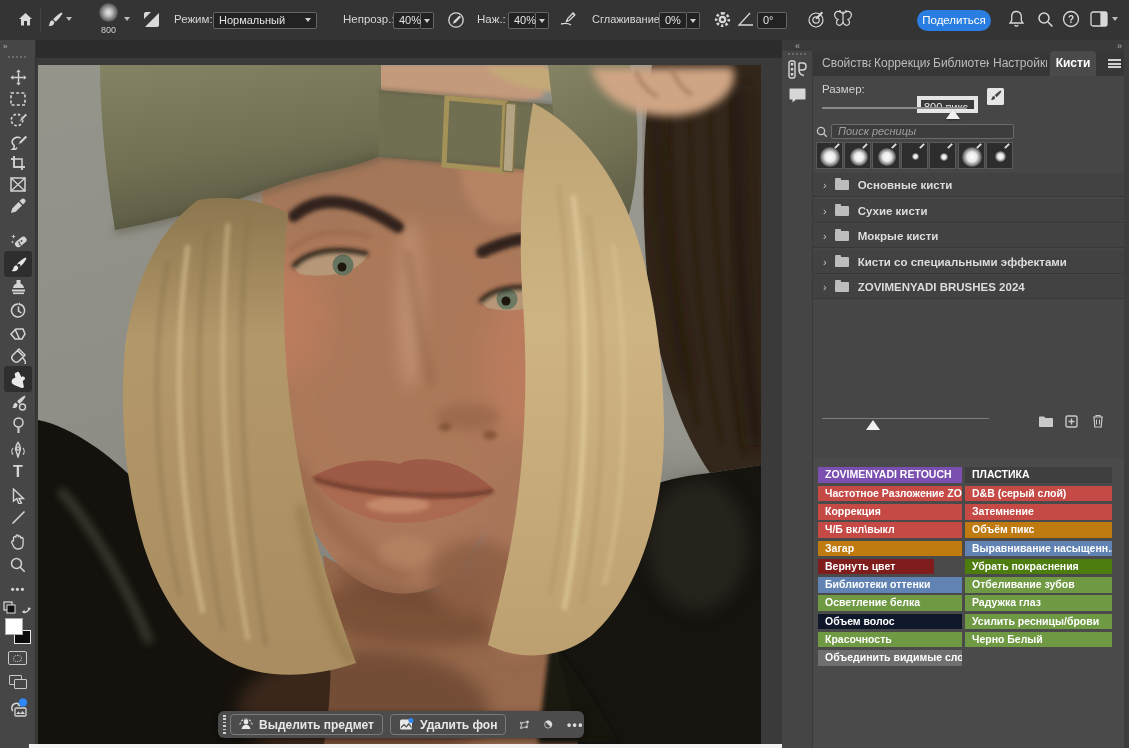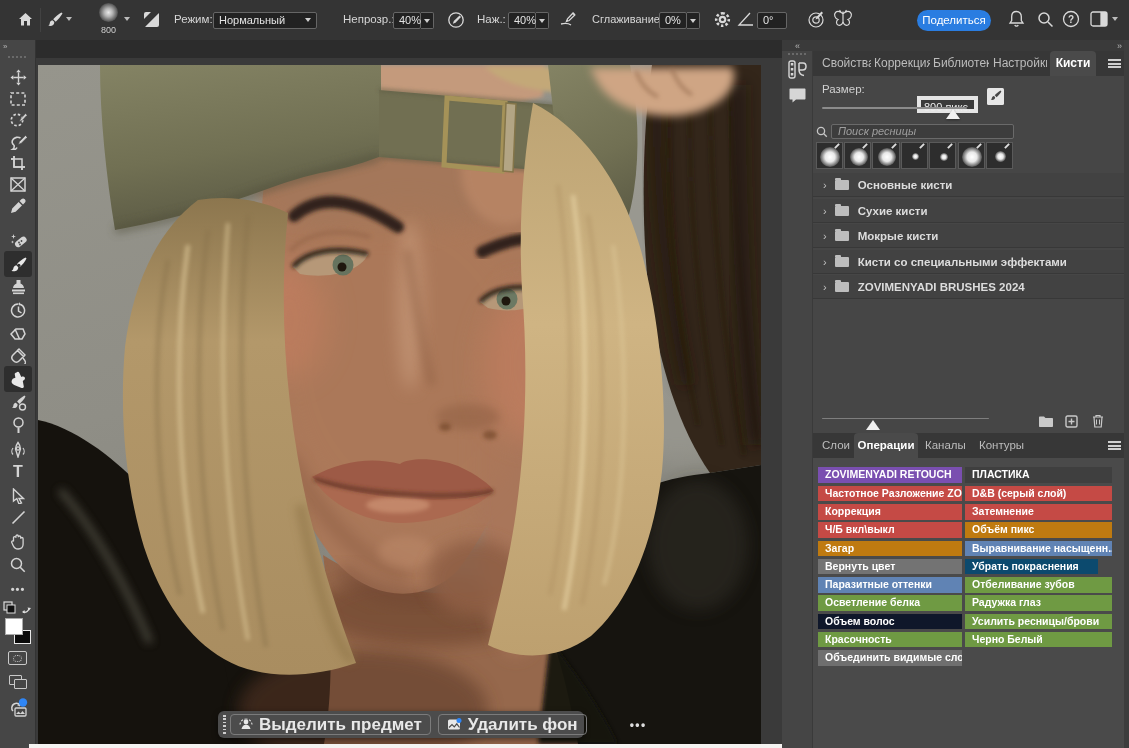--- a/index.html
+++ b/index.html
@@ -19,21 +19,21 @@
 .tool svg{display:block;}
 
 #canvasbg{left:36px;top:40px;width:746px;height:708px;background:#3a3a3a;z-index:1;}
 #tabstrip{left:36px;top:40px;width:746px;height:18px;background:#2c2c2c;z-index:5;}
 #doctab{left:38px;top:40px;width:194px;height:18px;background:#454545;z-index:6;color:#d8d8d8;font-size:10.5px;font-weight:bold;line-height:18px;}
 #doctab .x{color:#8a8a8a;font-weight:normal;margin:0 7px 0 9px;font-size:10px;}
 #photo{left:38px;top:65px;z-index:2;}
 #whitestrip{left:29px;top:744px;width:753px;height:4px;background:#f4f3f1;z-index:25;}
 
 #ctxbar{left:218px;top:711px;width:366px;height:27px;background:#4c4c4c;border-radius:6px;box-shadow:0 2px 6px rgba(0,0,0,.45);z-index:10;display:flex;align-items:center;}
-.ctxbtn{height:21px;white-space:nowrap;border:1px solid #7b7b7b;border-radius:4px;color:#e8e8e8;font-size:17px;font-weight:bold;display:flex;align-items:center;padding:0 8px;margin-left:7px;}
+.ctxbtn{height:21px;white-space:nowrap;border:1px solid #7b7b7b;border-radius:4px;color:#e8e8e8;font-size:12px;font-weight:bold;display:flex;align-items:center;padding:0 8px;margin-left:7px;}
 
 #rtop{left:782px;top:40px;width:347px;height:11px;background:#3a3a3a;z-index:4;color:#b5b5b5;}
 #iconstrip{left:782px;top:51px;width:31px;height:697px;background:#454545;z-index:4;border-right:1px solid #3a3a3a;}
 #panels{left:813px;top:51px;width:316px;height:697px;background:#464646;z-index:4;}
 .ptabbar{position:absolute;left:0;width:316px;height:25px;background:#373737;}
 .ptab{position:absolute;top:0;height:25px;line-height:25px;font-size:12px;color:#bcbcbc;}
 .ptab.on{background:#4a4a4a;color:#fff;font-weight:bold;border-radius:4px 4px 0 0;}
 .menuico{position:absolute;right:8px;width:13px;height:9px;border-top:2px solid #cfcfcf;border-bottom:2px solid #cfcfcf;}
 .menuico:after{content:"";position:absolute;left:0;top:1.5px;width:13px;height:2px;background:#cfcfcf;}
 
@@ -366,45 +366,38 @@
         </svg>
 <svg class="abs" style="left:252px;top:339px" width="13" height="13" viewBox="0 0 13 13">
           <rect x="1" y="1" width="11" height="11" rx="1.5" fill="none" stroke="#c9c9c9" stroke-width="1.4"></rect>
           <path d="M6.5 3.5v6M3.5 6.5h6" stroke="#c9c9c9" stroke-width="1.4"></path>
         </svg>
 <svg class="abs" style="left:279px;top:338px" width="12" height="14" viewBox="0 0 12 14">
           <path d="M1 3h10M4 3V1.5h4V3M2 3l.8 10h6.4L10 3" fill="none" stroke="#c9c9c9" stroke-width="1.2"></path>
           <path d="M4.5 5.5v5M7.5 5.5v5" stroke="#c9c9c9" stroke-width="1"></path>
         </svg>
 </div>
-<div class="ptabbar" style="top:382px">
-<span class="ptab" style="left:9px;font-size:11.5px">Слои</span>
-<span class="ptab on" style="left:41px;width:64px;text-align:center;font-size:11.5px">Операции</span>
-<span class="ptab" style="left:112px;font-size:11.5px">Каналы</span>
-<span class="ptab" style="left:166px;font-size:11.5px">Контуры</span>
-<div class="menuico" style="top:8px"></div>
-</div>
 <div class="abs" style="left:0;top:407px;width:316px;height:290px;background:#4a4a4a" id="actsbody">
         <div class="act" style="left:5px;top:9.4px;width:144px;background:#7a4fb0">ZOVIMENYADI RETOUCH</div>
         <div class="act" style="left:5px;top:27.7px;width:144px;background:#c54a45">Частотное Разложение ZO...</div>
         <div class="act" style="left:5px;top:46.0px;width:144px;background:#c54a45">Коррекция</div>
         <div class="act" style="left:5px;top:64.2px;width:144px;background:#c54a45">Ч/Б вкл\выкл</div>
         <div class="act" style="left:5px;top:82.5px;width:144px;background:#bf7a10">Загар</div>
-        <div class="act" style="left:5px;top:100.8px;width:144px;background:#737373">Вернуть цвет</div>
-        <div class="act" style="left:5px;top:119.1px;width:144px;background:#6083b4">Паразитные оттенки</div>
+        <div class="act" style="left:5px;top:100.8px;width:116px;background:#7f1d1d">Вернуть цвет</div>
+        <div class="act" style="left:5px;top:119.1px;width:144px;background:#6083b4">Библиотеки оттенки</div>
         <div class="act" style="left:5px;top:137.4px;width:144px;background:#6f9a43">Осветление белка</div>
         <div class="act" style="left:5px;top:155.6px;width:144px;background:#0f172a">Объем волос</div>
         <div class="act" style="left:5px;top:173.9px;width:144px;background:#6f9a43">Красочность</div>
         <div class="act" style="left:5px;top:192.2px;width:144px;background:#6f6f6f">Объединить видимые слои</div>
         <div class="act" style="left:152px;top:9.4px;width:147px;background:#3f3f3f">ПЛАСТИКА</div>
         <div class="act" style="left:152px;top:27.7px;width:147px;background:#c54a45">D&amp;B (серый слой)</div>
         <div class="act" style="left:152px;top:46.0px;width:147px;background:#c54a45">Затемнение</div>
         <div class="act" style="left:152px;top:64.2px;width:147px;background:#bf7a10">Объём пикс</div>
         <div class="act" style="left:152px;top:82.5px;width:147px;background:#6083b4">Выравнивание насыщенн...</div>
-        <div class="act" style="left:152px;top:100.8px;width:133px;background:#0c4a6e">Убрать покраснения</div>
+        <div class="act" style="left:152px;top:100.8px;width:147px;background:#4d7c0f">Убрать покраснения</div>
         <div class="act" style="left:152px;top:119.1px;width:147px;background:#6f9a43">Отбеливание зубов</div>
         <div class="act" style="left:152px;top:137.4px;width:147px;background:#6f9a43">Радужка глаз</div>
         <div class="act" style="left:152px;top:155.6px;width:147px;background:#6f9a43">Усилить ресницы/брови</div>
         <div class="act" style="left:152px;top:173.9px;width:147px;background:#6f9a43">Черно Белый</div>
       </div>
 </div>
 <div class="abs" id="photo"><svg width="723" height="679" viewBox="0 0 723 679">
 <defs>
 <linearGradient id="bgg" x1="0" y1="0" x2="0.3" y2="1">
             <stop offset="0" stop-color="#96958c"></stop>

